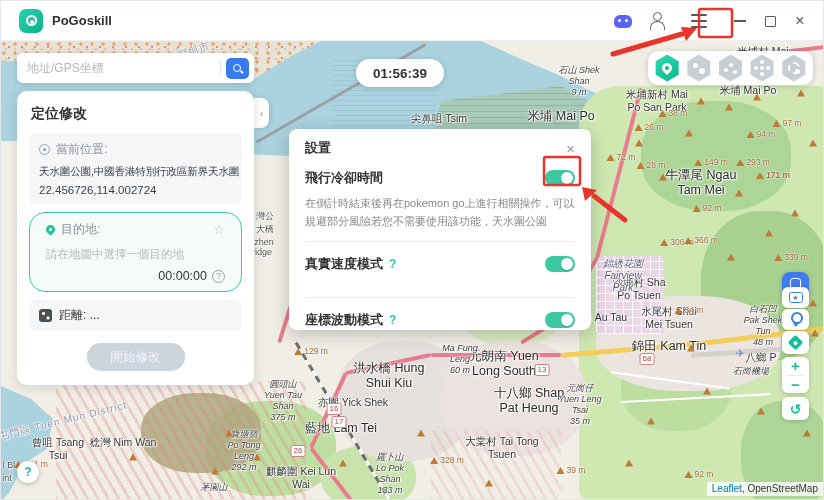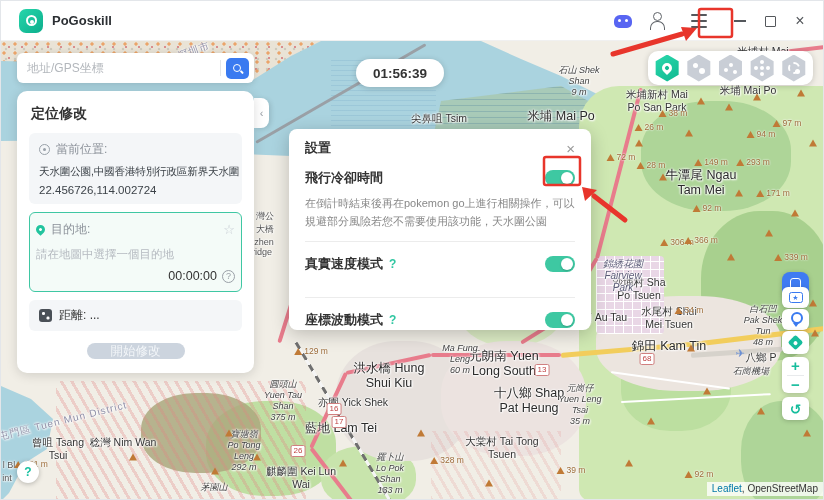--- a/index.html
+++ b/index.html
@@ -97,33 +97,33 @@
   
   .panel { position:absolute; left:16px; top:90px; width:237px; background:#fff; border-radius:10px; box-shadow:0 2px 12px rgba(0,0,0,.14); padding:12px; z-index:8; }
   .panel-title { font-size:14px; font-weight:700; color:#333; margin:2px 0 10px 2px; }
   .gbox { background:#f4f6f8; border-radius:6px; padding:8px 10px; }
   .row-ic { display:flex; align-items:center; gap:6px; }
   .crosshair { width:11px; height:11px; border:1.5px solid #99a1a9; border-radius:50%; position:relative; flex:0 0 auto; }
   .crosshair::after { content:""; position:absolute; left:2.5px; top:2.5px; width:3px; height:3px; border-radius:50%; background:#99a1a9; }
   .muted { font-size:12px; color:#8b9199; }
   .addr { font-size:10.6px; color:#3c4248; margin-top:7px; white-space:nowrap; letter-spacing:-.2px; }
   .coords { font-size:11.5px; color:#3c4248; margin-top:5px; }
-  .destbox { margin-top:8px; border:1px solid #3fc7a3; background:#f4fbf8; border-radius:6px; padding:8px 6px; }
+  .destbox { margin-top:8px; border:1px solid #3fc7a3; background:#f4fbf8; border-radius:16px; padding:8px 16px; }
   .pin { width:9px; height:9px; background:#22c49e; border-radius:50% 50% 50% 0; transform:rotate(-45deg); position:relative; flex:0 0 auto; }
   .pin::after { content:""; position:absolute; left:3px; top:3px; width:3px; height:3px; background:#fff; border-radius:50%; }
   .star { margin-left:auto; color:#c8cdd4; font-size:13px; }
   .dest-ph { font-size:11.5px; color:#b5bac0; margin-top:9px; }
   .dest-time { display:flex; align-items:center; justify-content:flex-end; gap:5px; margin-top:7px; }
   .time-val { font-size:12.5px; color:#333; }
   .qcirc { width:13px; height:13px; border:1.2px solid #9aa0a7; border-radius:50%; color:#9aa0a7; font-size:9px; display:flex; align-items:center; justify-content:center; }
   .distbox { margin-top:8px; display:flex; align-items:center; gap:7px; padding:7px 10px; }
   .dist-ic { width:13px; height:13px; background:#4a5057; border-radius:3px; position:relative; flex:0 0 auto; }
   .dist-ic::after { content:""; position:absolute; left:3px; top:3px; width:2.5px; height:2.5px; background:#fff; border-radius:50%; box-shadow:4.5px 4.5px 0 #fff; }
   .dist-txt { font-size:12px; color:#333; }
-  .start-btn { display:block; margin:12px auto 2px; width:98px; height:16px; border:none; border-radius:14px; background:#ccd4de; color:#f3f6f9; font-size:12.5px; font-family:inherit; }
+  .start-btn { display:block; margin:12px auto 2px; width:98px; height:28px; border:none; border-radius:14px; background:#ccd4de; color:#f3f6f9; font-size:12.5px; font-family:inherit; }
   .collapse-tab { position:absolute; left:253px; top:97px; width:15px; height:30px; background:#fff; border-radius:0 8px 8px 0; box-shadow:2px 1px 5px rgba(0,0,0,.12); display:flex; align-items:center; justify-content:center; color:#9aa0a7; font-size:11px; z-index:7; }
 
   
   .timer { position:absolute; left:355px; top:58px; width:88px; height:28px; background:#fff; border-radius:14px; box-shadow:0 1px 6px rgba(0,0,0,.18); display:flex; align-items:center; justify-content:center; font-size:13.5px; font-weight:600; color:#333; z-index:6; }
 
   
   .modebar { position:absolute; left:647px; top:50px; width:165px; height:34px; background:#fff; border-radius:10px; box-shadow:0 1px 6px rgba(0,0,0,.18); display:flex; align-items:center; justify-content:space-evenly; z-index:6; }
   .hex { width:25px; height:27px; clip-path:polygon(50% 0,96% 25%,96% 75%,50% 100%,4% 75%,4% 25%); background:#c9ced6; display:flex; align-items:center; justify-content:center; position:relative; }
   .hex.active { background:linear-gradient(145deg,#2bd8ac,#0fb890); }
   .g-pin { width:10px; height:10px; background:#fff; border-radius:50% 50% 50% 0; transform:rotate(-45deg); position:relative; }
@@ -325,21 +325,21 @@
         <span class="elev">28 m</span>
       </div>
       <div class="peak" style="left: 710px; top: 161px;">
         <i class="tri"></i>
         <span class="elev">149 m</span>
       </div>
       <div class="peak" style="left: 752px; top: 161px;">
         <i class="tri"></i>
         <span class="elev">293 m</span>
       </div>
-      <div class="peak" style="left: 772px; top: 192px;">
+      <div class="peak" style="left: 772px; top: 174px; font-weight: bold;">
         <i class="tri"></i>
         <span class="elev">171 m</span>
       </div>
       <div class="peak" style="left: 706px; top: 207px;">
         <i class="tri"></i>
         <span class="elev">92 m</span>
       </div>
       <div class="peak" style="left: 676px; top: 241px;">
         <i class="tri"></i>
         <span class="elev">306 m</span>

